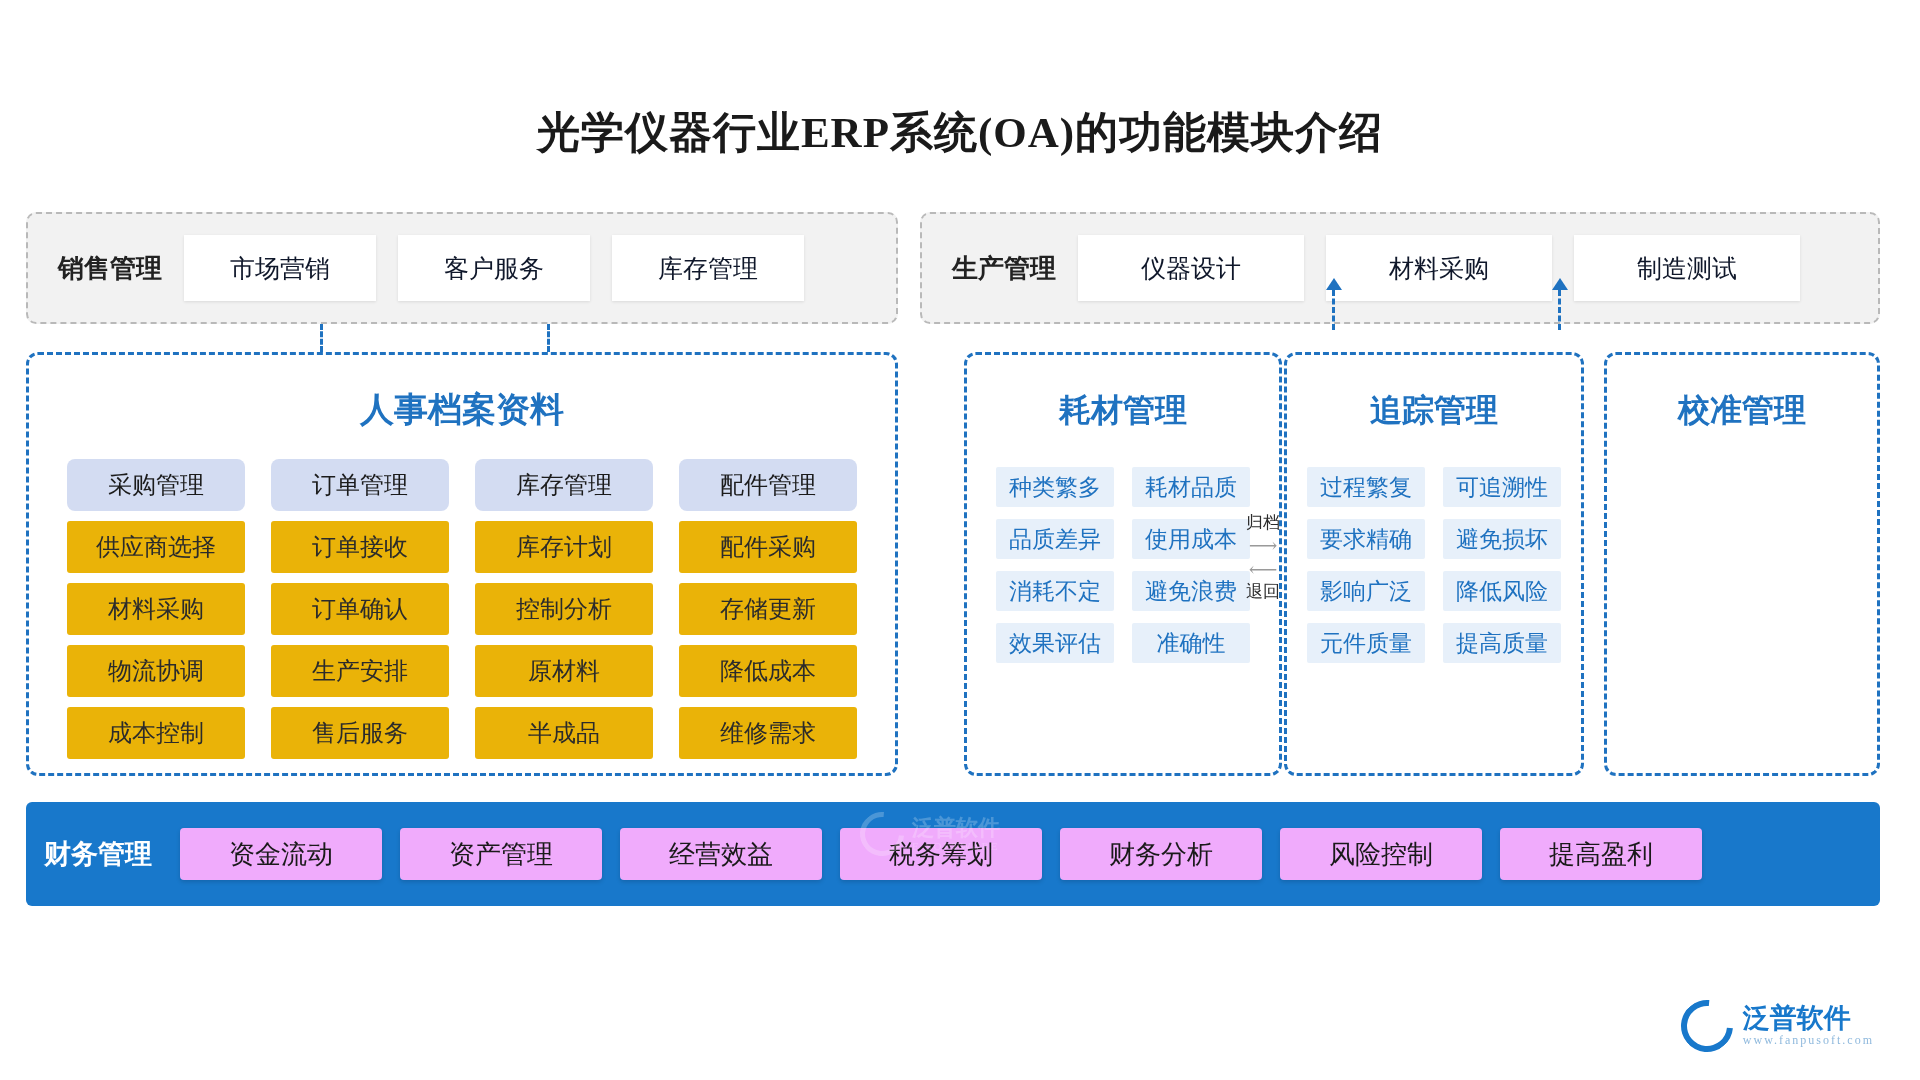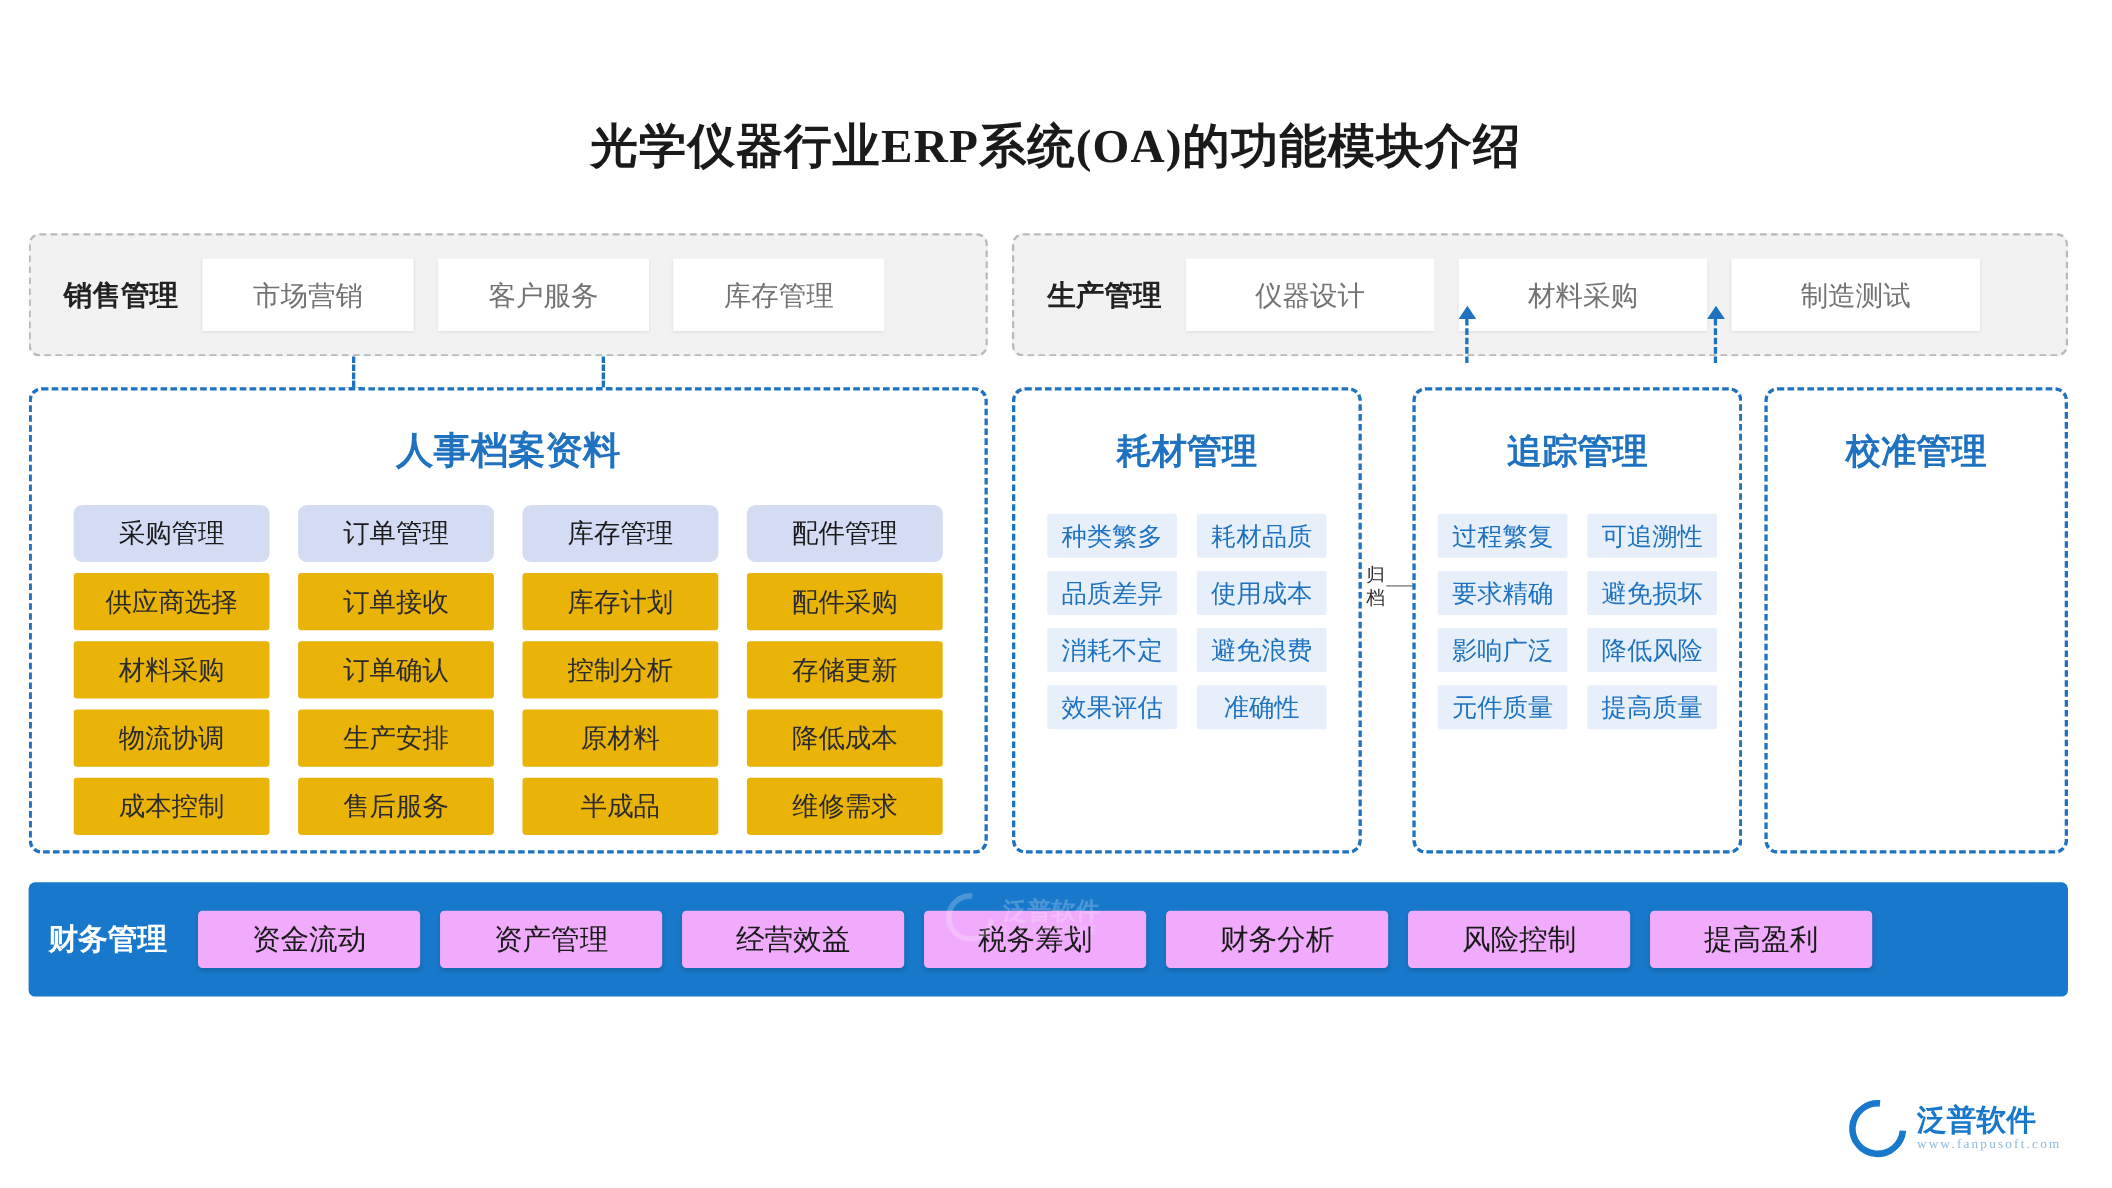--- a/index.html
+++ b/index.html
@@ -30,21 +30,21 @@
   #band-sales{left:26px;top:212px;width:872px;height:112px;padding-left:30px;}
   #band-prod {left:920px;top:212px;width:960px;height:112px;padding-left:30px;}
   .band-label{
     font-size:26px;font-weight:bold;color:#222;
     white-space:nowrap;margin-right:22px;
   }
   .band-chip{
     background:#ffffff;
     height:66px;
     display:flex;align-items:center;justify-content:center;
-    font-size:25px;color:#737373;
+    font-size:25px;color:#0f172a;
     box-shadow:0 1px 3px rgba(0,0,0,.10);
     margin-right:22px;
     white-space:nowrap;
   }
   #band-sales .band-chip{width:192px;}
   #band-prod  .band-chip{width:226px;}
 
   
   .conn{position:absolute;}
   .conn .stem{position:absolute;left:0;top:0;width:0;border-left:3px dashed #1f72c0;}
@@ -60,21 +60,21 @@
   }
 
   
   .panel{
     position:absolute;box-sizing:border-box;
     border:3px dashed #1f72c0;
     border-radius:12px;
     background:#ffffff;
   }
   #panel-hr    {left:26px;  top:352px; width:872px; height:424px;}
-  #panel-cons  {left:920px; top:352px; width:318px; height:424px;}
+  #panel-cons  {left:964px; top:352px; width:318px; height:424px;}
   #panel-trace {left:1284px;top:352px; width:300px; height:424px;}
   #panel-cal   {left:1604px;top:352px; width:276px; height:424px;}
 
   .panel-title{
     text-align:center;
     color:#1f72c0;
     font-size:32px;
     font-weight:bold;
     margin-top:34px;
     white-space:nowrap;
@@ -109,21 +109,21 @@
     font-size:23px;color:#1f72c0;white-space:nowrap;
   }
   #panel-cons  .bl-cell{width:118px;}
   #panel-trace .bl-cell{width:118px;}
   #panel-cal   .bl-cell{width:110px;}
   #panel-cal   .bl-grid{gap:14px;}
 
   
   .archive{
     position:absolute;left:1242px;top:512px;width:42px;
-    display:flex;flex-direction:row;align-items:center;
+    display:flex;flex-direction:column;align-items:center;
     font-size:17px;color:#2b2b2b;line-height:1.25;
   }
   .archive .ar-ico{font-size:20px;color:#9a9a9a;line-height:1;margin:2px 0;}
 
   
   #finance{
     position:absolute;left:26px;top:802px;width:1854px;height:104px;
     background:#1878cb;border-radius:6px;
     display:flex;align-items:center;padding-left:18px;
     box-sizing:border-box;

